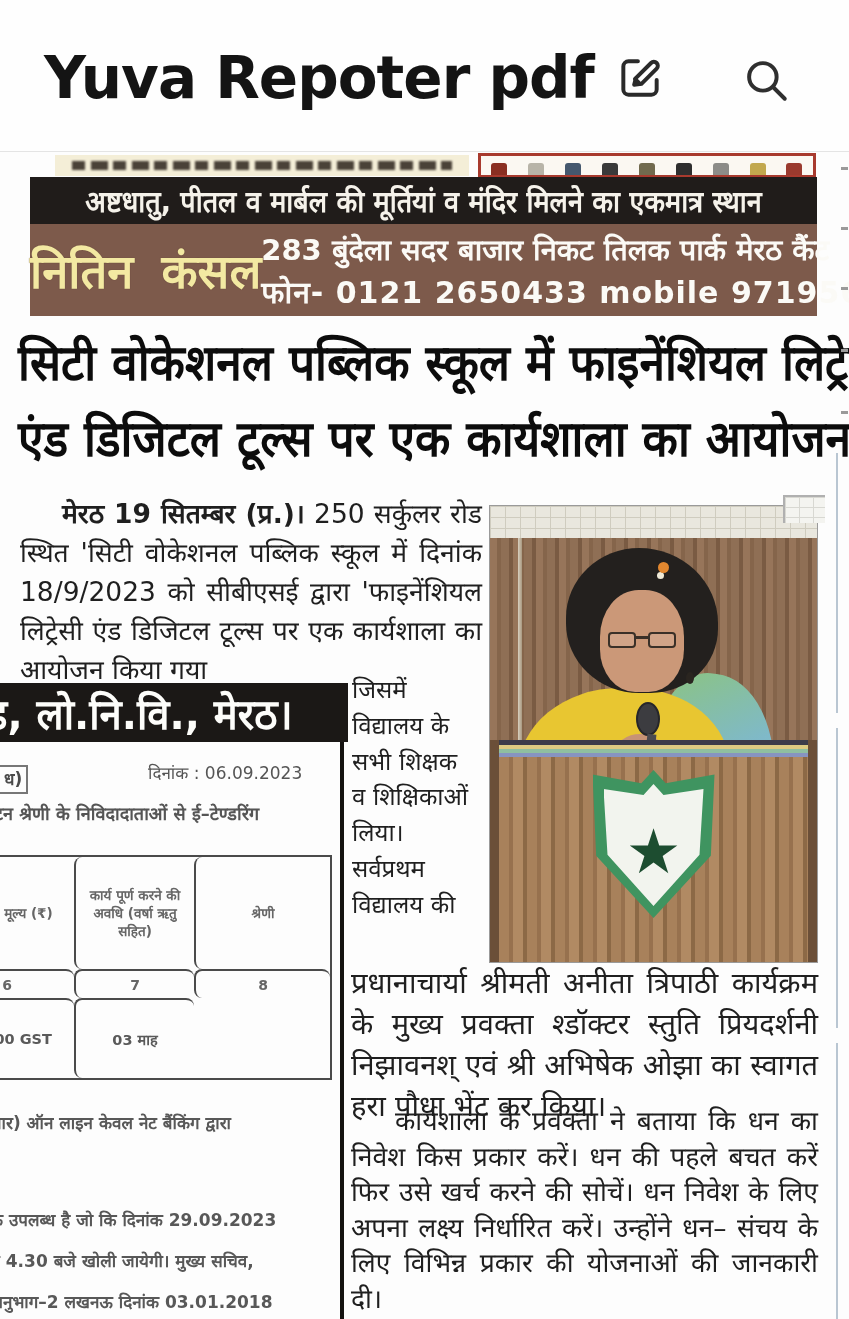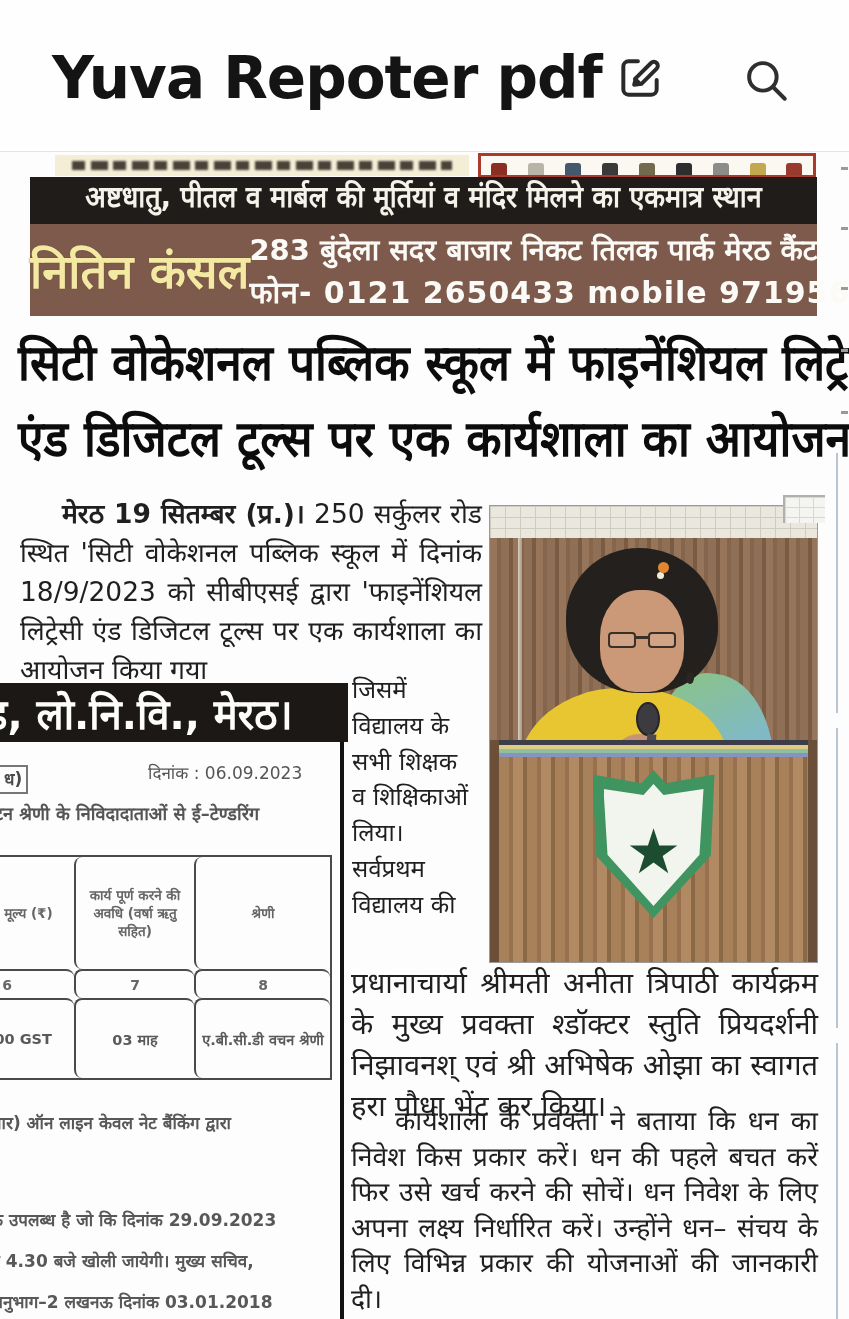--- a/index.html
+++ b/index.html
@@ -5,43 +5,43 @@
   * { margin:0; padding:0; box-sizing:border-box; }
   html,body { background:#ffffff; }
   body { font-family:"DejaVu Sans","Liberation Sans",sans-serif; }
   #screen {
     position:relative; width:849px; height:1319px; margin:0 auto;
     background:#fdfdfd; overflow:hidden;
   }
   
   #appbar { position:absolute; left:0; top:0; width:849px; height:152px; background:#fefefe; border-bottom:1px solid #e4e4e4; }
   #appbar .title {
-    position:absolute; left:52px; top:44px; font-size:58px; font-weight:700;
+    position:absolute; left:44px; top:44px; font-size:58px; font-weight:700;
     letter-spacing:-1px; color:#141414; white-space:nowrap;
   }
   .iconbtn { position:absolute; width:56px; height:56px; display:flex; align-items:center; justify-content:center; }
   #edit-btn { left:612px; top:52px; }
   #search-btn { left:738px; top:54px; }
   .iconbtn svg { width:50px; height:50px; }
   
   #scan { position:absolute; left:0; top:153px; width:849px; height:1166px; background:#fdfdfd; }
   .abs { position:absolute; }
   
   #sliver-left { left:55px; top:2px; width:414px; height:21px; background:#f4eed7; overflow:hidden; }
   #sliver-left .blurtxt { margin-top:6px; height:9px;
     background:repeating-linear-gradient(90deg,#4a4238 0 13px,transparent 13px 19px,#4a4238 19px 36px,transparent 36px 41px);
     filter:blur(1px); width:92%; margin-left:4%; }
   #sliver-right { left:478px; top:0px; width:338px; height:25px; background:#fbf8f2; border:3px solid #a83a2e; display:flex; align-items:flex-end; justify-content:space-around; overflow:hidden; }
   #sliver-right i { display:block; width:16px; height:12px; border-radius:3px 3px 0 0; }
   
-  #ad-strip { left:30px; top:24px; width:787px; height:47px; background:#201c1a; display:flex; justify-content:center; }
+  #ad-strip { left:30px; top:24px; width:787px; height:47px; background:#201c1a; display:flex; align-items:center; justify-content:center; }
   #ad-strip .t { color:#f5f2ea; font-size:27px; font-weight:700; white-space:nowrap; transform:scaleY(1.1); }
   #ad-body { left:30px; top:71px; width:787px; height:92px; background:#7d5a4b; display:flex; }
   #ad-brand { width:248px; display:flex; align-items:center; justify-content:center;
-    color:#f3e9a2; font-size:47px; font-weight:800; text-shadow:0 0 1px #5a3f33; white-space:nowrap; }
+    color:#f3e9a2; font-size:47px; font-weight:800; text-shadow:0 0 1px #5a3f33; white-space:nowrap;font-family:Liberation Mono, monospace; }
   #ad-right { flex:1; display:flex; flex-direction:column; justify-content:center; gap:3px; padding-right:6px; }
   #ad-right .l1 { color:#fbfaf6; font-size:29px; font-weight:800; white-space:nowrap; }
   #ad-right .l2 { color:#fbfaf6; font-size:30px; font-weight:800; white-space:nowrap; letter-spacing:1px; }
   
   #headline { left:18px; top:172px; width:801px; height:152px; color:#0c0c0c; }
   #headline .hl { font-size:46px; font-weight:800; line-height:76px; text-align:justify; text-align-last:justify; white-space:nowrap; display:flex; justify-content:space-between; transform:scaleY(1.08); }
   
   .bodytxt { color:#1f1f1f; text-align:justify; }
   #para1 { left:20px; top:341px; width:462px; font-size:26.5px; line-height:39px; text-indent:42px; }
   #para1 b { font-weight:700; }
@@ -200,21 +200,20 @@
 
     <div class="abs" id="tn-table">
       <div class="c hrow first">दा प्रपत्र मूल्य (₹)</div>
       <div class="c hrow first">कार्य पूर्ण करने की अवधि (वर्षा ऋतु सहित)</div>
       <div class="c hrow first">श्रेणी</div>
       <div class="c nrow">6</div>
       <div class="c nrow">7</div>
       <div class="c nrow">8</div>
       <div class="c drow">0+300 GST</div>
       <div class="c drow">03 माह</div>
-      <div class="c drow">ए.बी.सी.डी वचन श्रेणी</div>
     </div>
 
     <div class="abs tn-b" id="tnb0">लार) ऑन लाइन केवल नेट बैंकिंग द्वारा</div>
     <div class="abs tn-b" id="tnb1">क उपलब्ध है जो कि दिनांक 29.09.2023</div>
     <div class="abs tn-b" id="tnb2">य 4.30 बजे खोली जायेगी। मुख्य सचिव,</div>
     <div class="abs tn-b" id="tnb3">अनुभाग–2 लखनऊ दिनांक 03.01.2018</div>
 
     <figure class="abs" id="photo">
       <div class="ceiling"></div>
       <div class="pole"></div>

